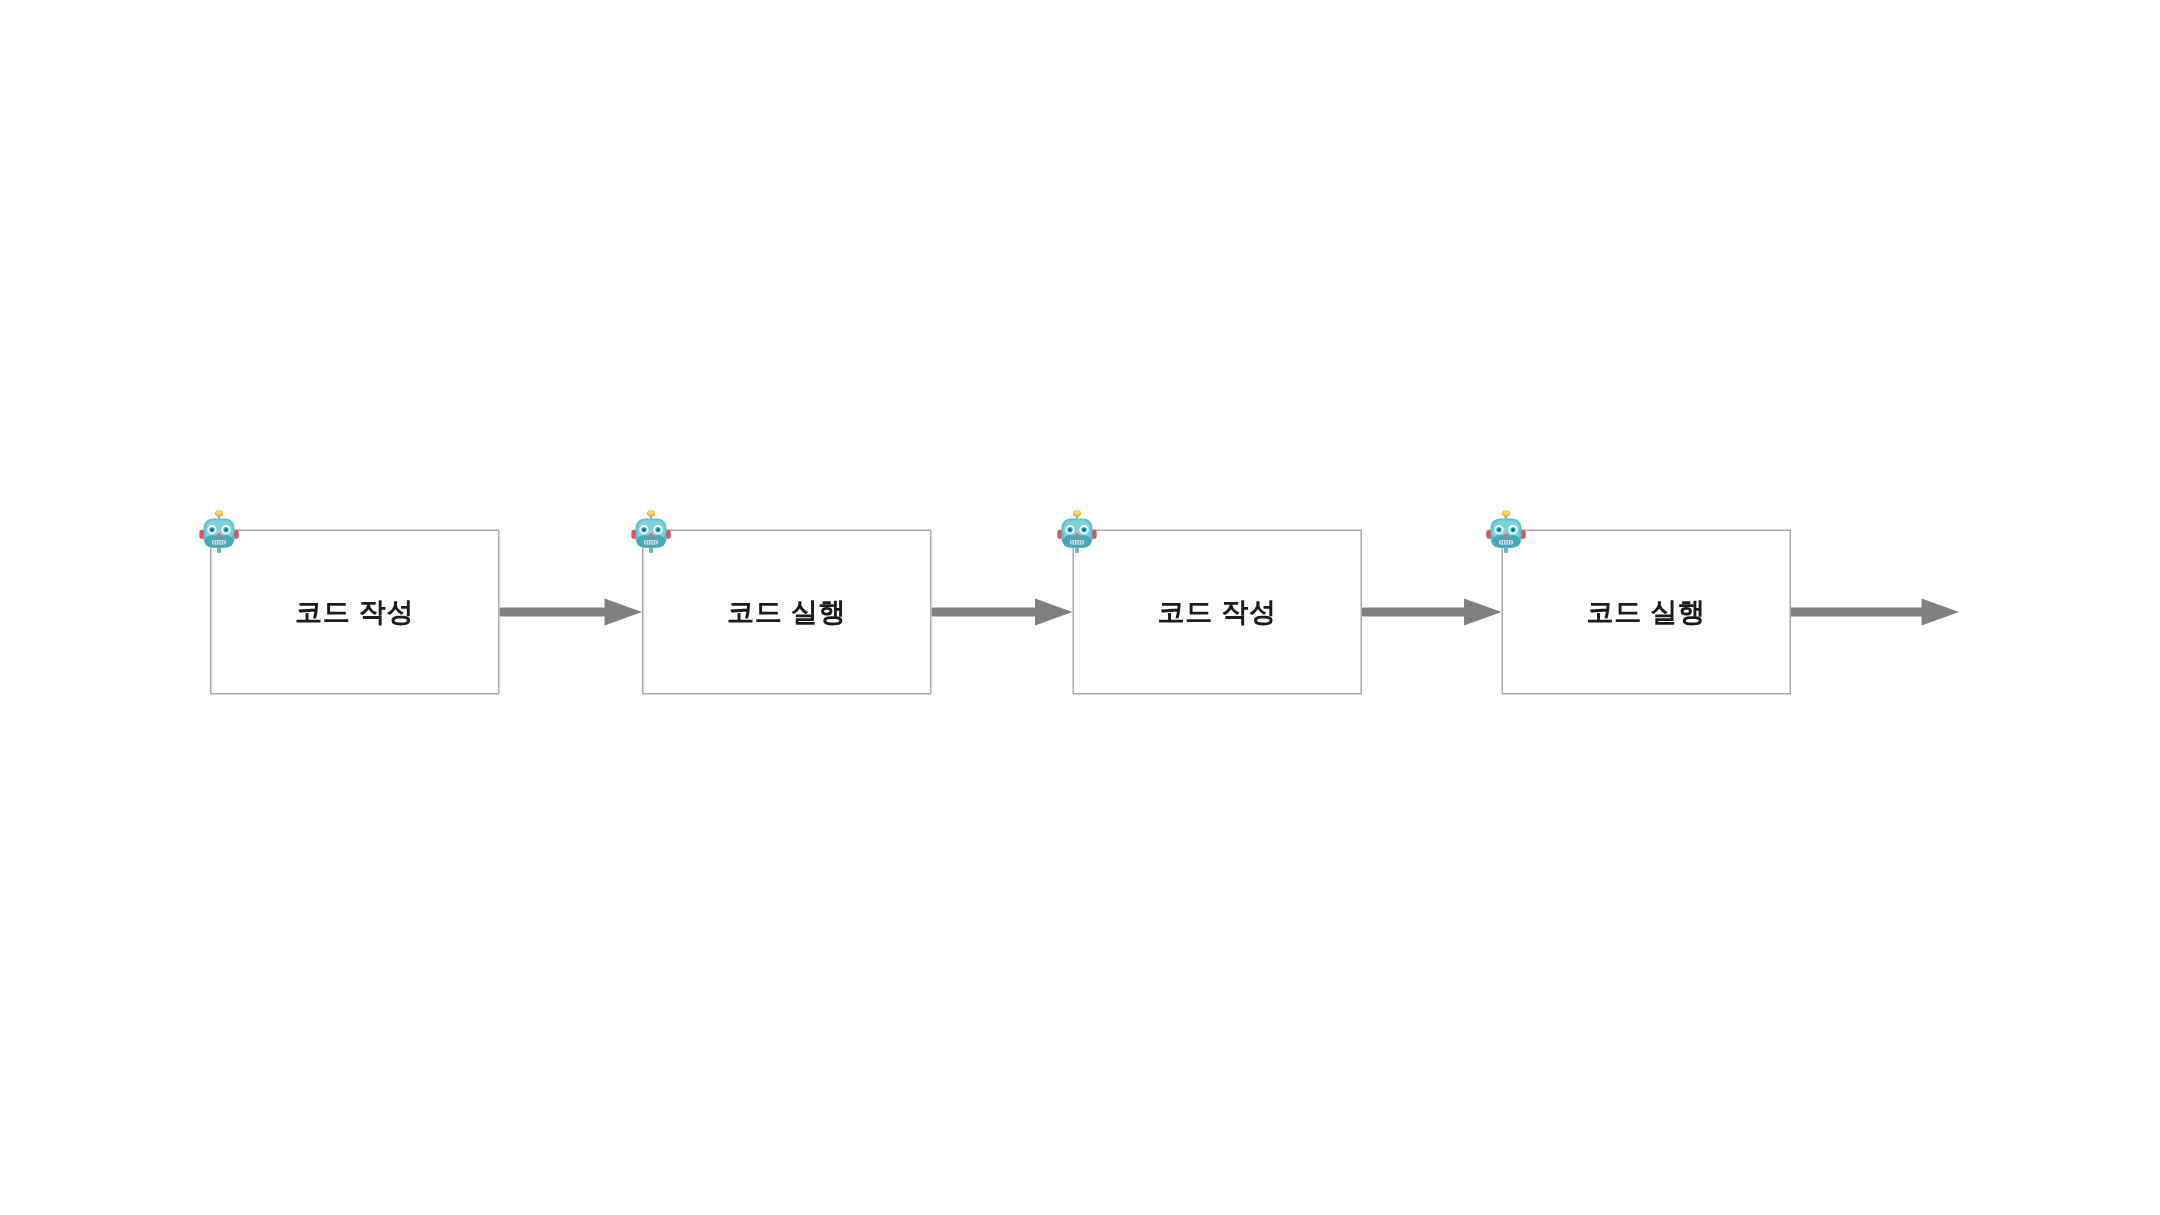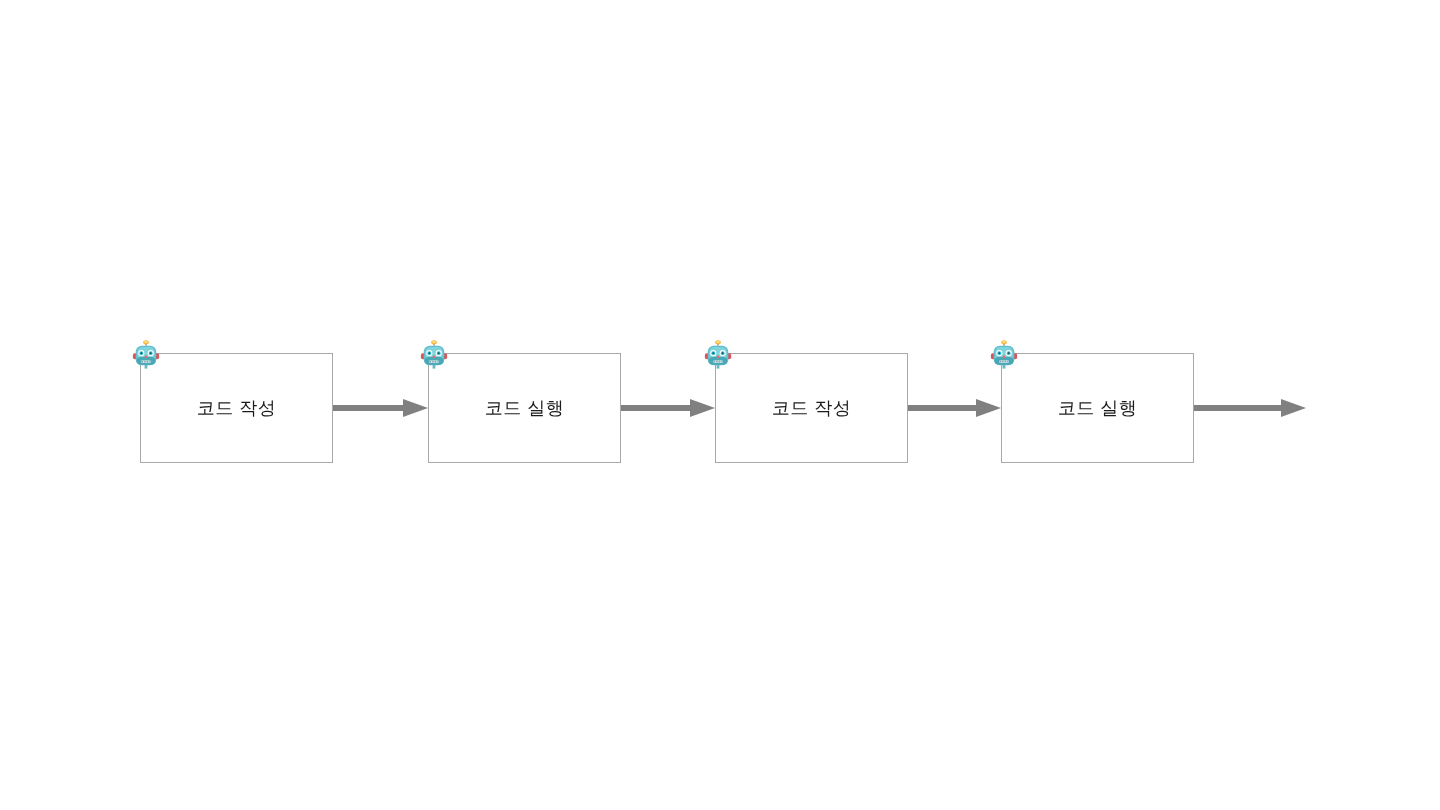--- a/index.html
+++ b/index.html
@@ -31,21 +31,21 @@
     display: flex;
     align-items: center;
     justify-content: center;
   }
   .node-label {
     font-size: 18px;
     line-height: 1;
     color: #1b1b1b;
     letter-spacing: 0.5px;
     white-space: nowrap;
-    font-weight: 400;
+    font-weight: 700;
   }
 
   
   .robot-badge {
     position: absolute;
     width: 30px;
     height: 30px;
     pointer-events: none;
   }
   .robot-badge svg { display: block; width: 30px; height: 30px; }

